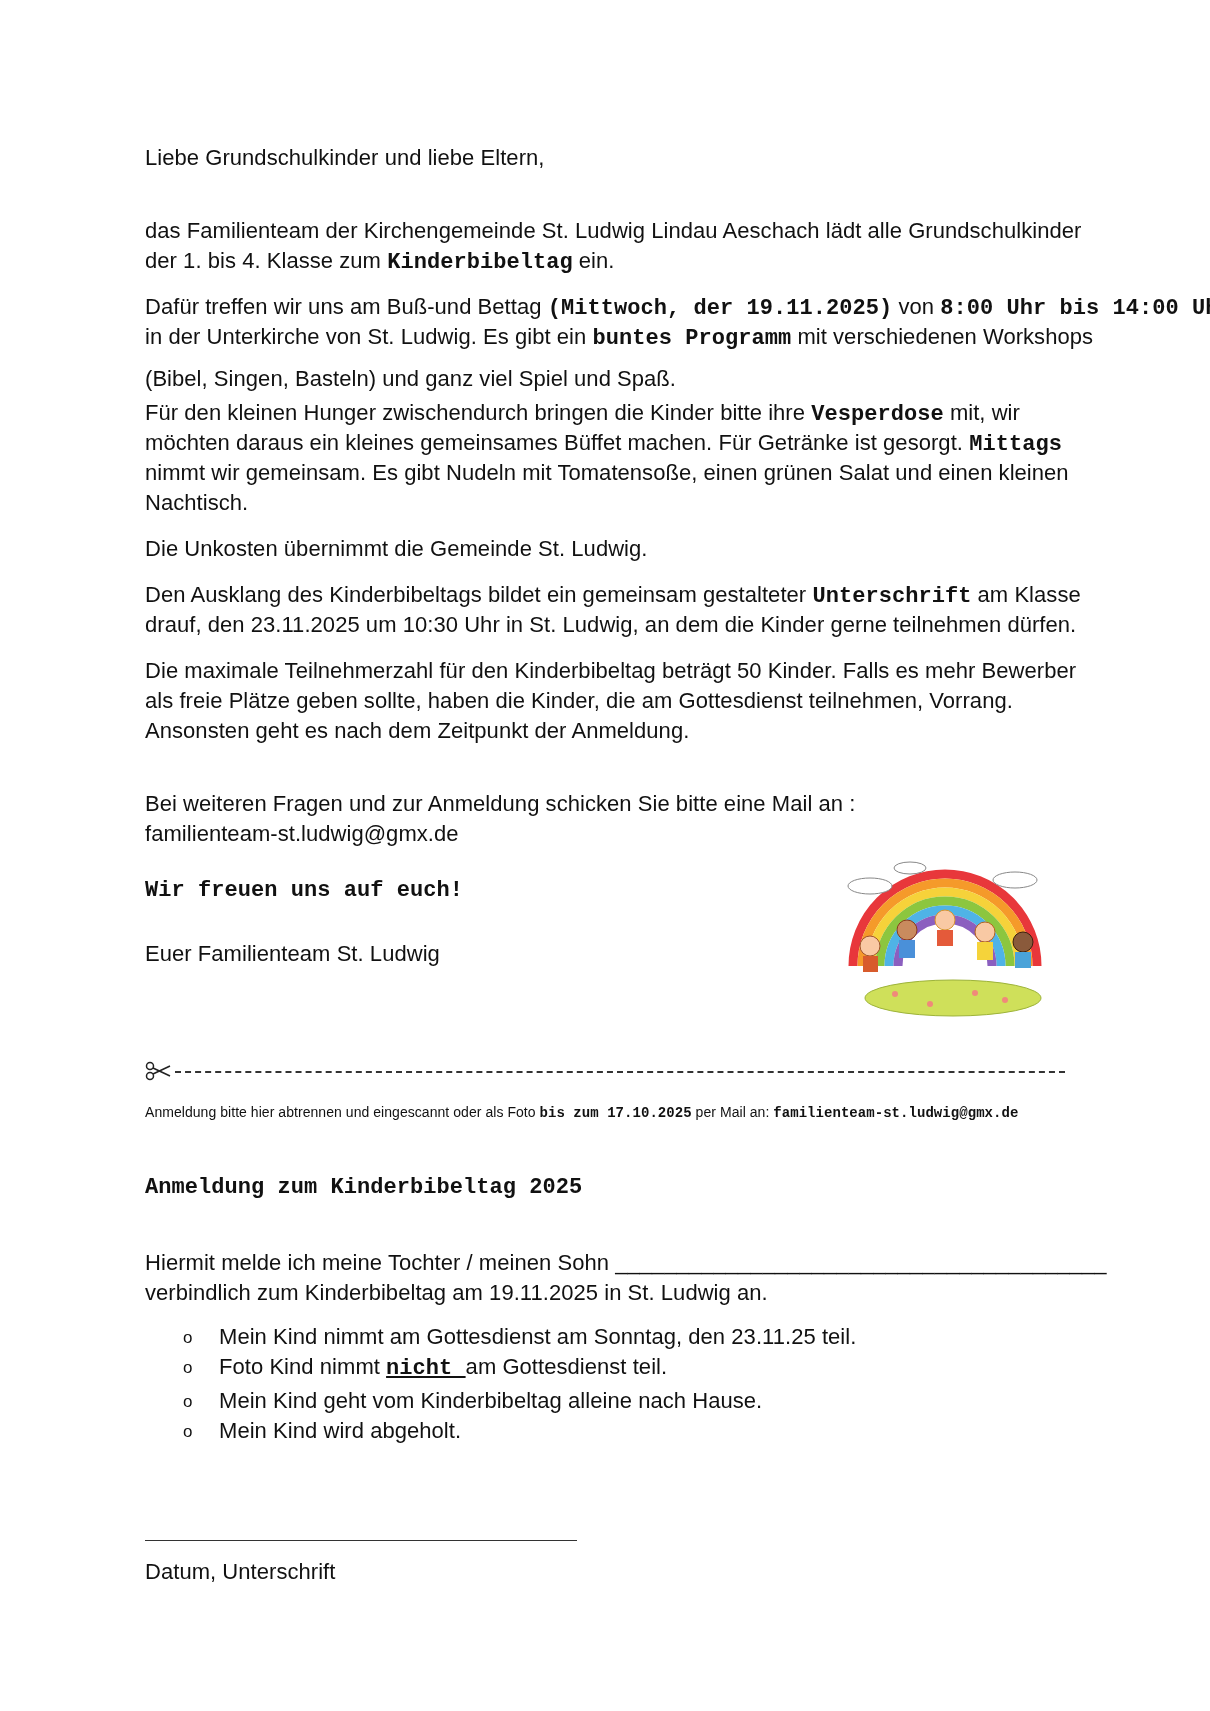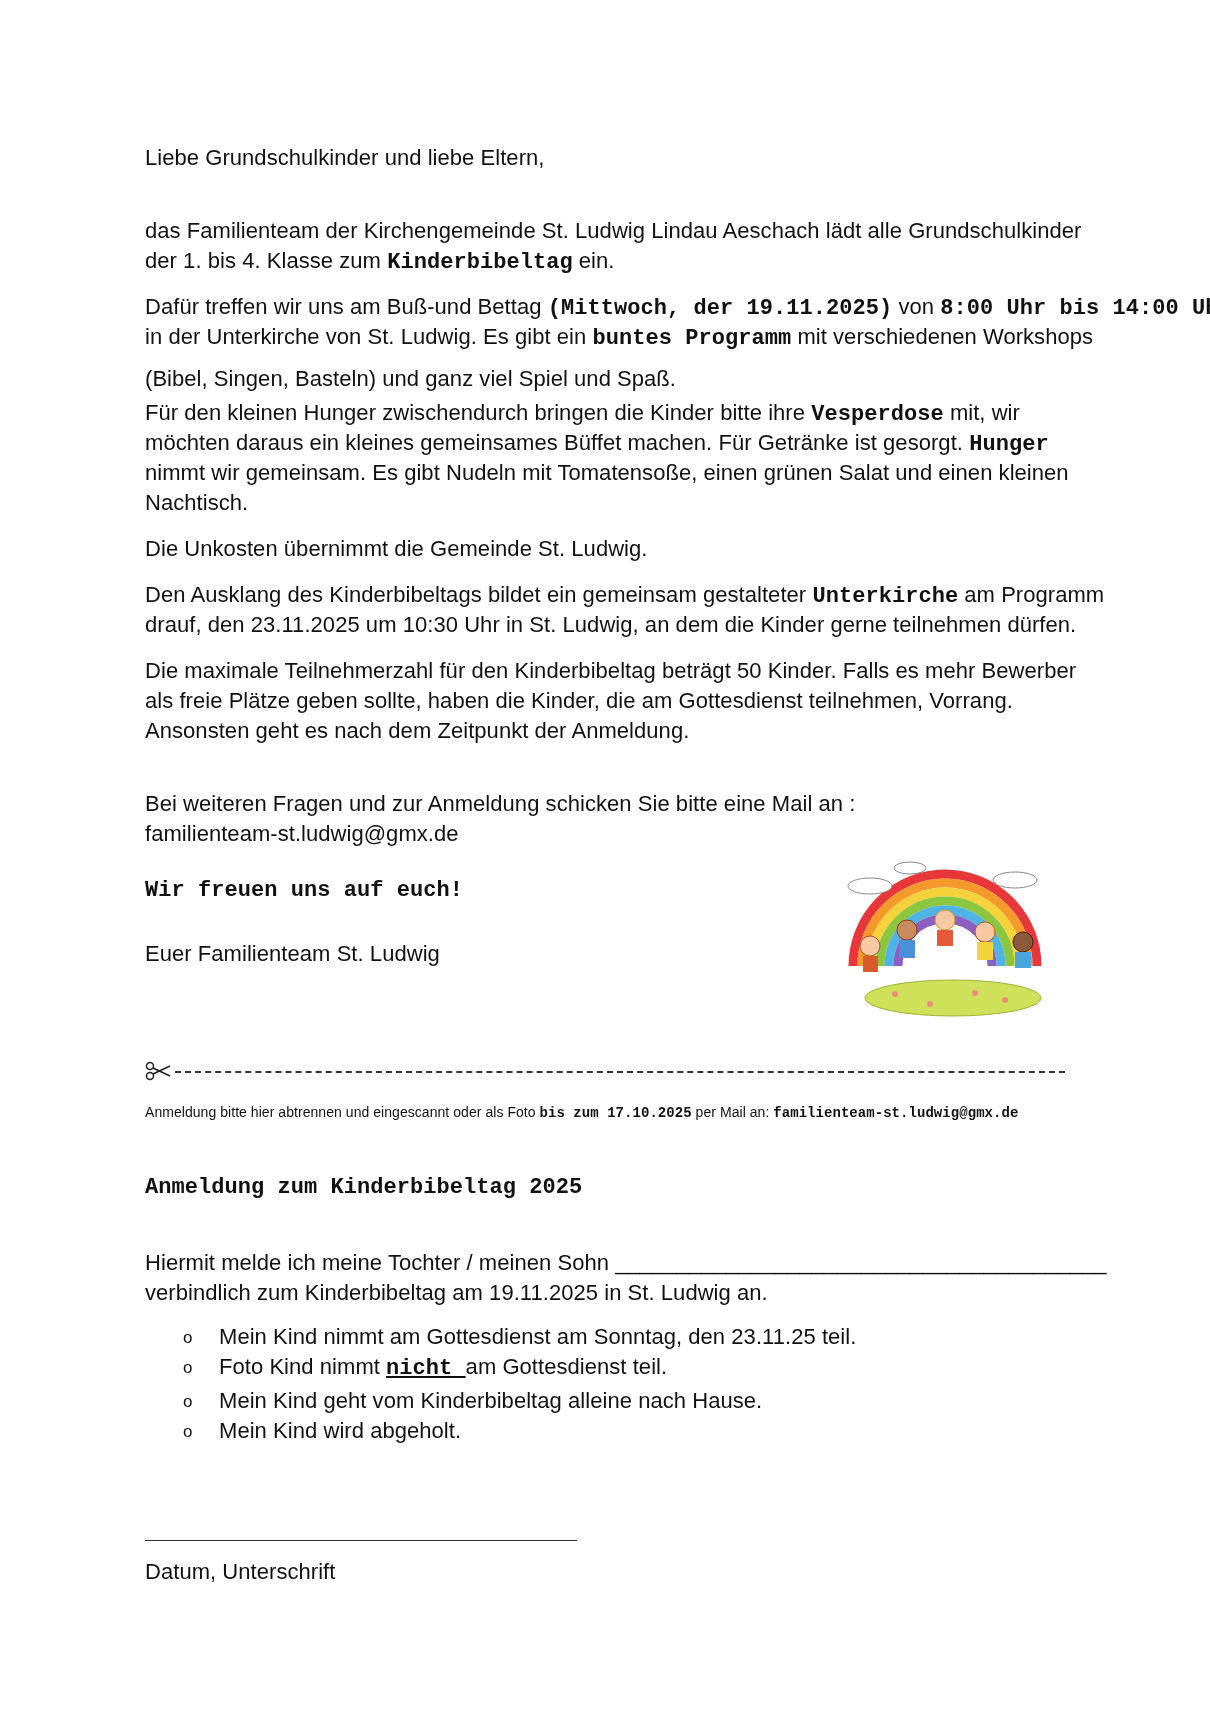--- a/index.html
+++ b/index.html
@@ -23,27 +23,27 @@
   <div class="ln" style="top:146px">Liebe Grundschulkinder und liebe Eltern,</div>
 
   <div class="ln" style="top:219px">das Familienteam der Kirchengemeinde St. Ludwig Lindau Aeschach lädt alle Grundschulkinder</div>
   <div class="ln" style="top:249px"><span>der 1. bis 4. Klasse zum </span><b>Kinderbibeltag</b><span> ein.</span></div>
 
   <div class="ln" style="top:295px"><span>Dafür treffen wir uns am Buß-und Bettag </span><b>(Mittwoch, der 19.11.2025)</b><span> von </span><b>8:00 Uhr bis 14:00 Uhr</b></div>
   <div class="ln" style="top:325px"><span>in der Unterkirche von St. Ludwig. Es gibt ein </span><b>buntes Programm</b><span> mit verschiedenen Workshops</span></div>
   <div class="ln" style="top:367px">(Bibel, Singen, Basteln) und ganz viel Spiel und Spaß.</div>
 
   <div class="ln" style="top:401px"><span>Für den kleinen Hunger zwischendurch bringen die Kinder bitte ihre </span><b>Vesperdose</b><span> mit, wir</span></div>
-  <div class="ln" style="top:431px"><span>möchten daraus ein kleines gemeinsames Büffet machen. Für Getränke ist gesorgt. </span><b>Hunger</b></div>
+  <div class="ln" style="top:431px"><span>möchten daraus ein kleines gemeinsames Büffet machen. Für Getränke ist gesorgt. </span><b>Mittags</b></div>
   <div class="ln" style="top:461px">nimmt wir gemeinsam. Es gibt Nudeln mit Tomatensoße, einen grünen Salat und einen kleinen</div>
   <div class="ln" style="top:491px">Nachtisch.</div>
 
   <div class="ln" style="top:537px">Die Unkosten übernimmt die Gemeinde St. Ludwig.</div>
 
-  <div class="ln" style="top:583px"><span>Den Ausklang des Kinderbibeltags bildet ein gemeinsam gestalteter </span><b>Unterkirche</b><span> am Programm</span></div>
+  <div class="ln" style="top:583px"><span>Den Ausklang des Kinderbibeltags bildet ein gemeinsam gestalteter </span><b>Unterschrift</b><span> am Klasse</span></div>
   <div class="ln" style="top:613px">drauf, den 23.11.2025 um 10:30 Uhr in St. Ludwig, an dem die Kinder gerne teilnehmen dürfen.</div>
 
   <div class="ln" style="top:659px">Die maximale Teilnehmerzahl für den Kinderbibeltag beträgt 50 Kinder. Falls es mehr Bewerber</div>
   <div class="ln" style="top:689px">als freie Plätze geben sollte, haben die Kinder, die am Gottesdienst teilnehmen, Vorrang.</div>
   <div class="ln" style="top:719px">Ansonsten geht es nach dem Zeitpunkt der Anmeldung.</div>
 
   <div class="ln" style="top:792px">Bei weiteren Fragen und zur Anmeldung schicken Sie bitte eine Mail an :</div>
   <div class="ln" style="top:822px">familienteam-st.ludwig@gmx.de</div>
 
   <div class="ln" style="top:877px"><b>Wir freuen uns auf euch!</b></div>

